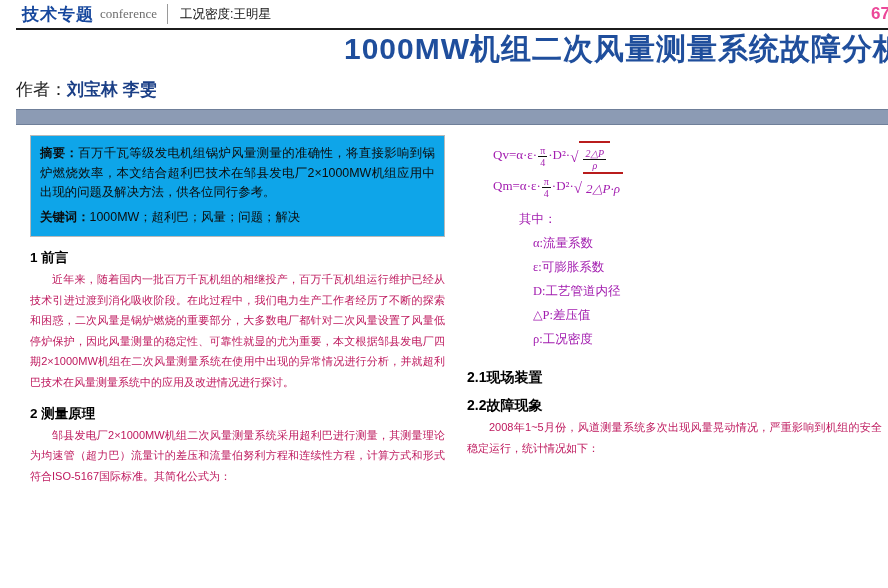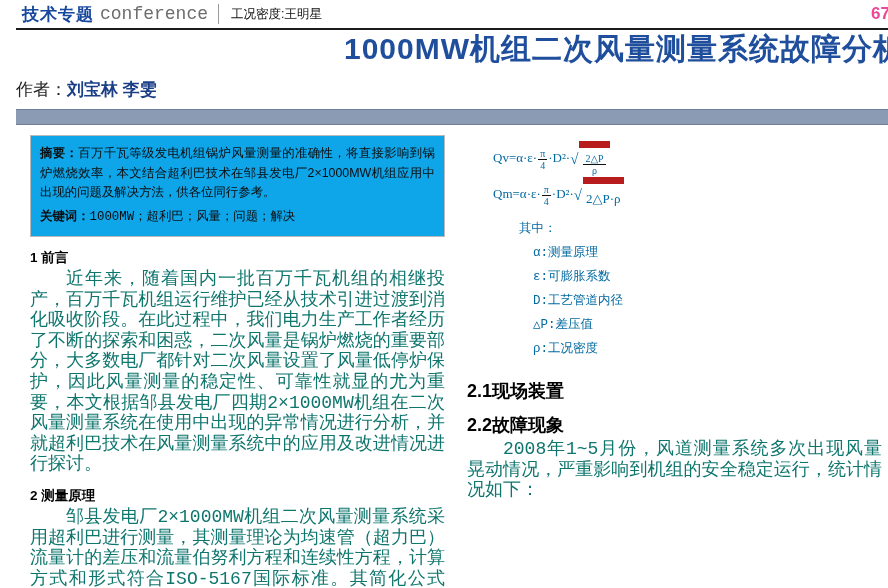--- a/index.html
+++ b/index.html
@@ -33,22 +33,22 @@
   }
   .hdr-badge {
     font-family: "Liberation Sans", sans-serif;
     font-weight: bold;
     font-size: 17px;
     color: #16479d;
     letter-spacing: 1px;
     padding-right: 6px;
   }
   .hdr-conf {
-    font-family: Liberation Mono, monospace;
-    font-size: 18px;
+    font-family: Liberation Serif, serif;
+    font-size: 13px;
     color: #6d6d6d;
     padding-right: 10px;
     border-right: 1px solid #9a9a9a;
     height: 20px;
     line-height: 20px;
   }
   .hdr-editor {
     font-family: "Liberation Sans", sans-serif;
     font-size: 12.5px;
     color: #101010;
@@ -113,80 +113,81 @@
     border: 1px solid #b9b9b9;
     background: #0ea5e9;
     padding: 8px 9px 9px 9px;
     font-family: "Liberation Sans", sans-serif;
     font-size: 12.4px;
     line-height: 19.5px;
     color: #0c0c0c;
     text-align: justify;
   }
   .abstract b { font-weight: bold; }
-  .abstract .kw { margin-top: 5px; font-family: Liberation Mono, monospace; }
+  .abstract .kw { margin-top: 5px; }
 
   .sec-head {
     font-family: "Liberation Sans", sans-serif;
     font-weight: bold;
     font-size: 13.5px;
     color: #000;
     margin: 12px 0 2px 0;
   }
   .sec-head.sub {
     font-weight: bold;
-    font-size: 18px;
+    font-size: 14px;
     margin-top: 10px;
   }
   p.para {
-    font-family: Liberation Mono, monospace;
-    font-size: 18px;
+    font-family: Liberation Sans, sans-serif;
+    font-size: 11px;
     line-height: 20.6px;
-    color: #0f766e;
+    color: #be185d;
     margin: 0;
     text-align: justify;
     text-indent: 2em;
   }
   p.para.noindent { text-indent: 0; }
 
   
   .formula-box {
     padding: 6px 0 0 26px;
     font-family: "Liberation Serif", serif;
-    color: #0369a1;
+    color: #a21caf;
   }
   .frm-line {
     font-size: 13px;
     line-height: 28px;
     white-space: nowrap;
   }
   .frac {
     display: inline-block;
     vertical-align: middle;
     text-align: center;
     font-size: 10px;
     line-height: 11px;
     margin: 0 1px;
   }
   .frac .num { display: block; border-bottom: 1px solid #111; padding: 0 2px; }
   .frac .den { display: block; padding: 0 2px; }
   .sqrt {
     display: inline-block;
     vertical-align: middle;
-    border-top: 7px solid #b91c1c;
+    border-top: 2px solid #b91c1c;
     padding: 1px 3px 0 3px;
     margin-left: 1px;
+    font-style: italic;
   }
   .radical { font-size: 15px; vertical-align: middle; }
   .where {
     margin-top: 4px;
     font-size: 12.5px;
     line-height: 24px;
   }
-  .where .item { padding-left: 40px; white-space: nowrap; font-family: Liberation Mono, monospace; }
+  .where .item { padding-left: 40px; white-space: nowrap; }
   .where .item:first-child { padding-left: 26px; }
 
   .spacer-8 { height: 8px; }
 </style>
 </head>
 <body>
 
 <div class="page">
 
   <div class="header">
@@ -233,21 +234,21 @@
         <div class="frm-line">
           <span>Qv=α·ε·</span><span class="frac"><span class="num">π</span><span class="den">4</span></span><span>·D²·</span><span class="radical">√</span><span class="sqrt"><span class="frac"><span class="num">2△P</span><span class="den">ρ</span></span></span>
         </div>
 
         <div class="frm-line">
           <span>Qm=α·ε·</span><span class="frac"><span class="num">π</span><span class="den">4</span></span><span>·D²·</span><span class="radical">√</span><span class="sqrt">2△P·ρ</span>
         </div>
 
         <div class="where">
           <div class="item">其中：</div>
-          <div class="item">α:测量原理</div>
+          <div class="item">α:流量系数</div>
           <div class="item">ε:可膨胀系数</div>
           <div class="item">D:工艺管道内径</div>
           <div class="item">△P:差压值</div>
           <div class="item">ρ:工况密度</div>
         </div>
       </div>
 
       <div class="spacer-8"></div>
 
       <div class="sec-head sub">2.1现场装置</div>

